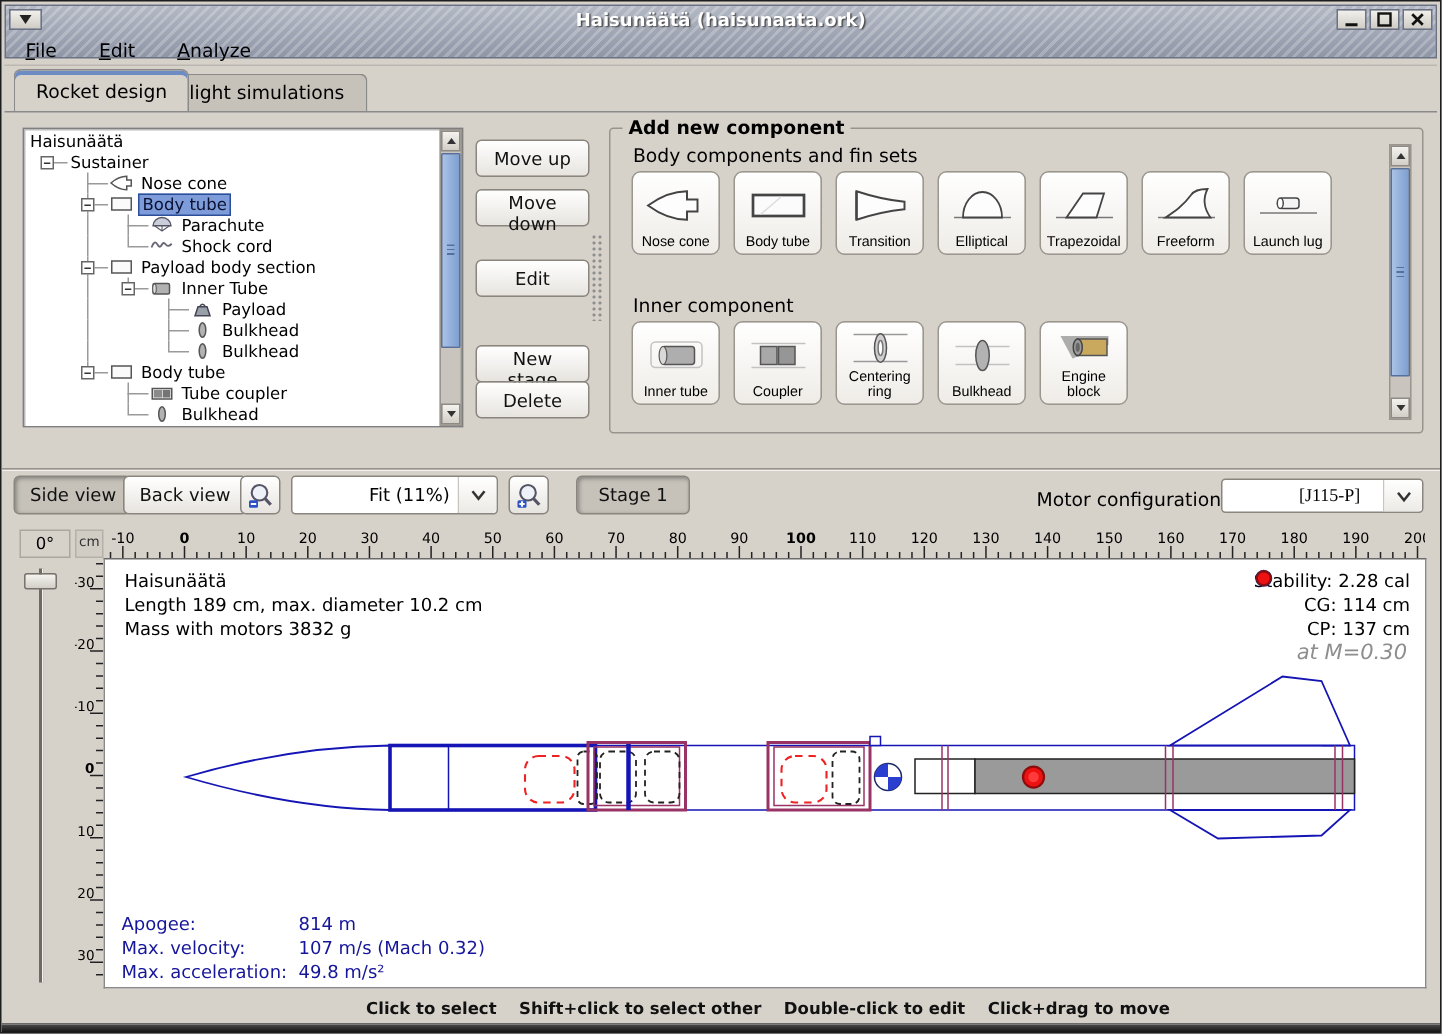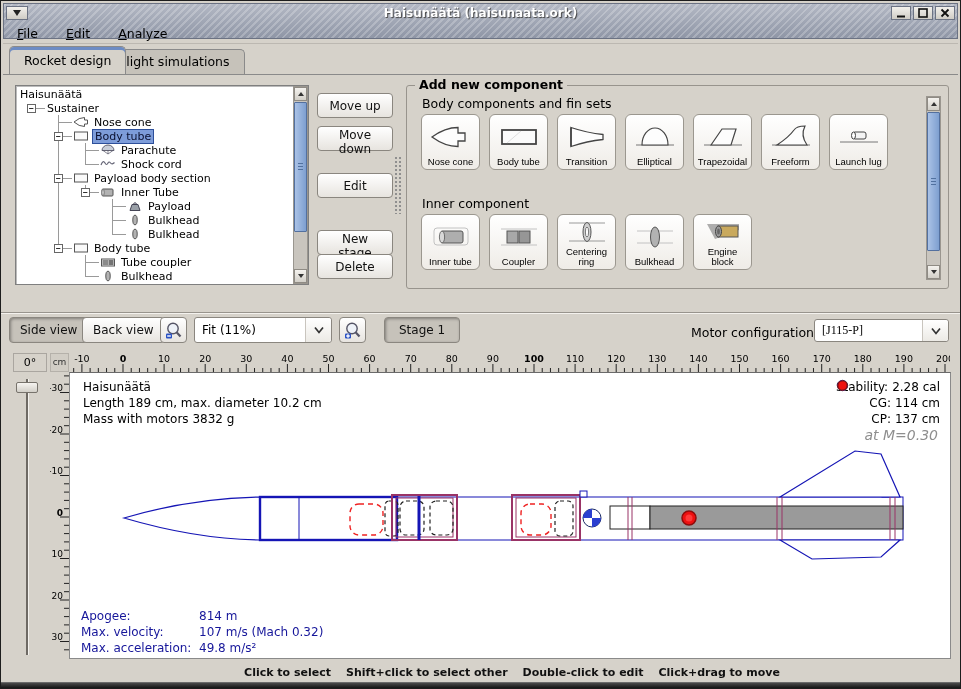--- a/index.html
+++ b/index.html
@@ -55,21 +55,21 @@
   .comp-row{position:absolute;left:14px;display:flex;gap:9px;}
   .comp-btn{width:59px;height:56px;background:linear-gradient(#ffffff,#efece7);border:1px solid #9b978f;border-radius:6px;display:flex;flex-direction:column;align-items:center;justify-content:flex-end;padding:2px 1px;}
   .comp-btn .cicon{flex:1;display:flex;align-items:center;justify-content:center;}
   .comp-btn .clabel{font-size:9.5px;line-height:1.05;text-align:center;white-space:pre-line;}
   
   .toolbar{position:absolute;left:0;top:311px;right:0;height:34px;border-top:1px solid #98948d;box-shadow:inset 0 1px 0 #f4f2ee;}
   .tb-btn{position:absolute;top:4px;height:26px;padding:0 10px;}
   .tb-btn.pressed{background:#c6c2ba;box-shadow:inset 1px 1px 3px rgba(0,0,0,.35);}
   .icon-btn{position:absolute;top:4px;width:27px;height:26px;display:flex;align-items:center;justify-content:center;}
   .combo{position:absolute;background:#fff;border:1px solid #8a867f;border-radius:3px;display:flex;align-items:center;font-size:12px;}
-  .combo .cval{flex:1;padding:0 7px;white-space:nowrap;overflow:hidden;}
+  .combo .cval{flex:1;padding:0 7px;white-space:nowrap;overflow:hidden;margin-left:44px;}
   .combo .cbtn{width:26px;align-self:stretch;display:flex;align-items:center;justify-content:center;border-left:1px solid #c9c5be;background:linear-gradient(#fff,#eceae5);border-radius:0 3px 3px 0;}
   .motor-label{position:absolute;left:690px;top:12px;font-size:12.5px;}
   
   .rot-box{position:absolute;left:12px;top:352px;width:34px;height:19px;border:1px solid #aaa6a0;font-size:11px;text-align:center;line-height:17px;}
   .unit-box{position:absolute;left:49px;top:352px;width:19px;height:19px;font-size:9px;color:#333;border:1px solid #b5b1aa;background:#d1cdc5;text-align:center;line-height:17px;}
   .hruler{position:absolute;left:68px;top:352px;width:881px;height:19px;}
   .vruler{position:absolute;left:49px;top:371px;width:19px;height:286px;}
   .vslider-track{position:absolute;left:25px;top:378px;width:3px;height:276px;background:#6e6a64;border-right:1px solid #f4f2ee;}
   .vslider-handle{position:absolute;left:15px;top:381px;width:22px;height:11px;background:linear-gradient(#f6f4f0,#d2cfc8);border:1px solid #77736c;border-radius:2px;}
   .canvas{position:absolute;left:68px;top:371px;width:882px;height:287px;background:#fff;border:1px solid #8a8a8a;border-top-color:#6a6a6a;}

